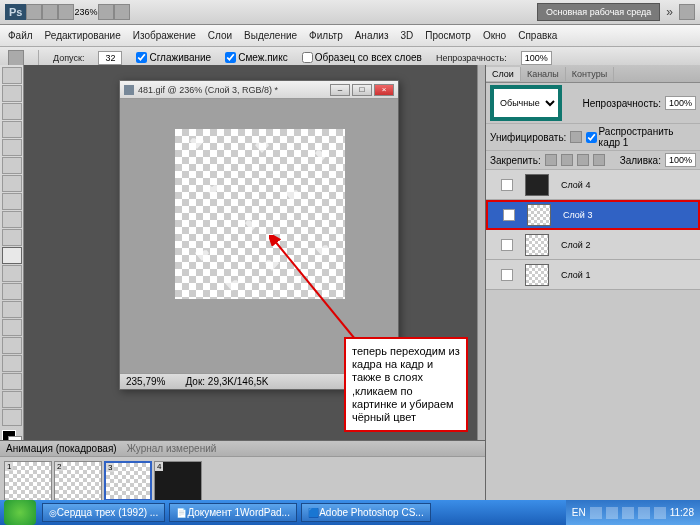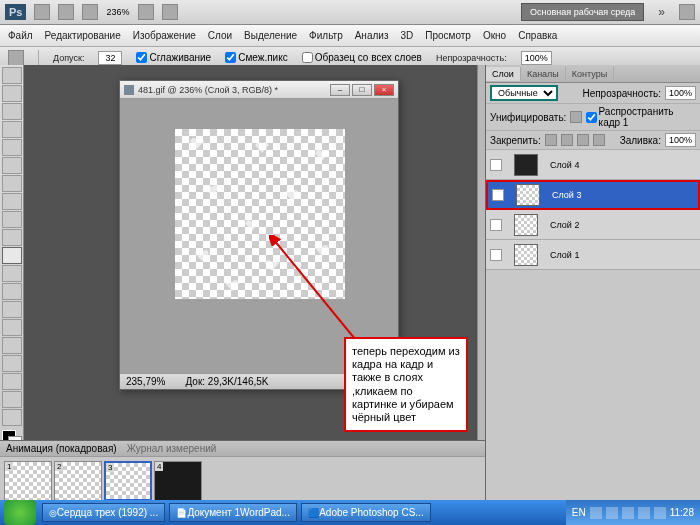--- a/index.html
+++ b/index.html
@@ -1,17 +1,17 @@
 <!DOCTYPE html>
 <html><head>
 <meta charset="utf-8">
 <style>
 * { margin:0; padding:0; box-sizing:border-box; font-family:Tahoma,sans-serif; font-size:10px; }
 body { width:700px; height:525px; background:#525252; overflow:hidden; position:relative; }
-.top-toolbar { height:25px; background:linear-gradient(#e8e8e8,#d0d0d0); display:flex; align-items:center; padding:0 5px; gap:8px; border-bottom:1px solid #888; }
+.top-toolbar { height:25px; background:linear-gradient(#e8e8e8,#d0d0d0); display:flex; align-items:center; padding:0 5px; border-bottom:1px solid #888; }
 .ps-logo { background:#2d4f6b; color:#c9d8e4; padding:2px 4px; font-weight:bold; font-size:11px; }
 .tb-icon { width:16px; height:16px; background:#aaa; border:1px solid #888; display:inline-block; }
 .tb-sep { width:1px; height:16px; background:#aaa; }
 .zoom-pct { font-size:9px; }
 .workspace-btn { margin-left:auto; background:#7a7a7a; color:#fff; padding:3px 8px; border:1px solid #555; font-size:9px; }
 .chev { margin:0 6px; font-size:12px; color:#444; }
 .menubar { height:22px; background:linear-gradient(#f8f8f8,#e0e0e0); display:flex; align-items:center; padding:0 4px; gap:4px; border-bottom:1px solid #aaa; }
 .menubar span { padding:2px 4px; font-size:10px; color:#222; cursor:default; }
 .options-bar { height:22px; background:linear-gradient(#e8e8e8,#cfcfcf); display:flex; align-items:center; padding:0 8px; gap:14px; border-bottom:1px solid #888; }
 .opt-field { background:#fff; border:1px solid #999; padding:1px 3px; font-size:9px; min-width:24px; text-align:center; }
@@ -35,23 +35,23 @@
 .win-btn.close { background:linear-gradient(#e66,#c33); color:#fff; }
 .doc-canvas { position:absolute; top:48px; left:55px; width:170px; height:170px; background:repeating-conic-gradient(#ccc 0 25%,#fff 0 50%) 0 0/14px 14px; }
 .heart { position:absolute; width:14px; height:12px; background:rgba(255,255,255,.6); clip-path:polygon(50% 100%,0 35%,15% 10%,35% 10%,50% 25%,65% 10%,85% 10%,100% 35%); }
 .doc-status { position:absolute; bottom:0; left:0; right:0; height:16px; background:linear-gradient(#ddd,#c4c4c4); display:flex; align-items:center; padding:0 6px; gap:20px; font-size:9px; border-top:1px solid #999; }
 .callout { position:absolute; left:308px; top:272px; width:124px; background:#fff; border:2px solid #d00; padding:6px; font-size:11px; line-height:1.2;margin-left:12px; }
 .panels { width:215px; background:#c8c8c8; border-left:1px solid #666; display:flex; flex-direction:column; }
 .panel-tabs { height:18px; background:linear-gradient(#c4c4c4,#b4b4b4); display:flex; align-items:center; border-bottom:1px solid #888; }
 .ptab { padding:2px 6px; font-size:9px; color:#444; border-right:1px solid #aaa; }
 .ptab.active { background:#d8d8d8; color:#000; }
 .panel-row { display:flex; align-items:center; padding:2px 4px; gap:4px; font-size:9px; border-bottom:1px solid #b0b0b0; }
-.panel-row select,.panel-row input { font-size:9px; border:2px solid #0f766e; background:#fff; padding:0 2px; }
+.panel-row select,.panel-row input { font-size:9px; border:4px solid #0f766e; background:#fff; padding:8px 2px; }
 .layers { flex:1; overflow:auto; }
-.layer { height:30px; display:flex; align-items:center; padding:2px 4px; gap:12px; border-bottom:1px solid #aaa; background:#d4d4d4; }
+.layer { height:30px; display:flex; align-items:center; padding:2px 15px; gap:12px; border-bottom:1px solid #aaa; background:#d4d4d4; }
 .layer.selected { background:#3062c4; color:#fff; border:2px solid #d00; }
 .layer-eye { width:12px; height:12px; border:1px solid #999; background:#fff; }
 .layer-thumb { width:24px; height:22px; border:1px solid #666; background:repeating-conic-gradient(#ccc 0 25%,#fff 0 50%) 0 0/6px 6px; }
 .layer-thumb.dark { background:#222; }
 .layer-name { font-size:9px; }
 .anim-panel { height:60px; background:#c8c8c8; border-top:1px solid #666; }
 .anim-title { height:16px; background:linear-gradient(#c4c4c4,#b0b0b0); display:flex; align-items:center; font-size:9px; padding:0 6px; gap:10px; border-bottom:1px solid #999; }
 .frames { display:flex; padding:4px; gap:2px; }
 .frame { width:48px; }
 .frame-thumb { width:48px; height:40px; border:1px solid #888; background:repeating-conic-gradient(#ccc 0 25%,#fff 0 50%) 0 0/8px 8px; position:relative; }

